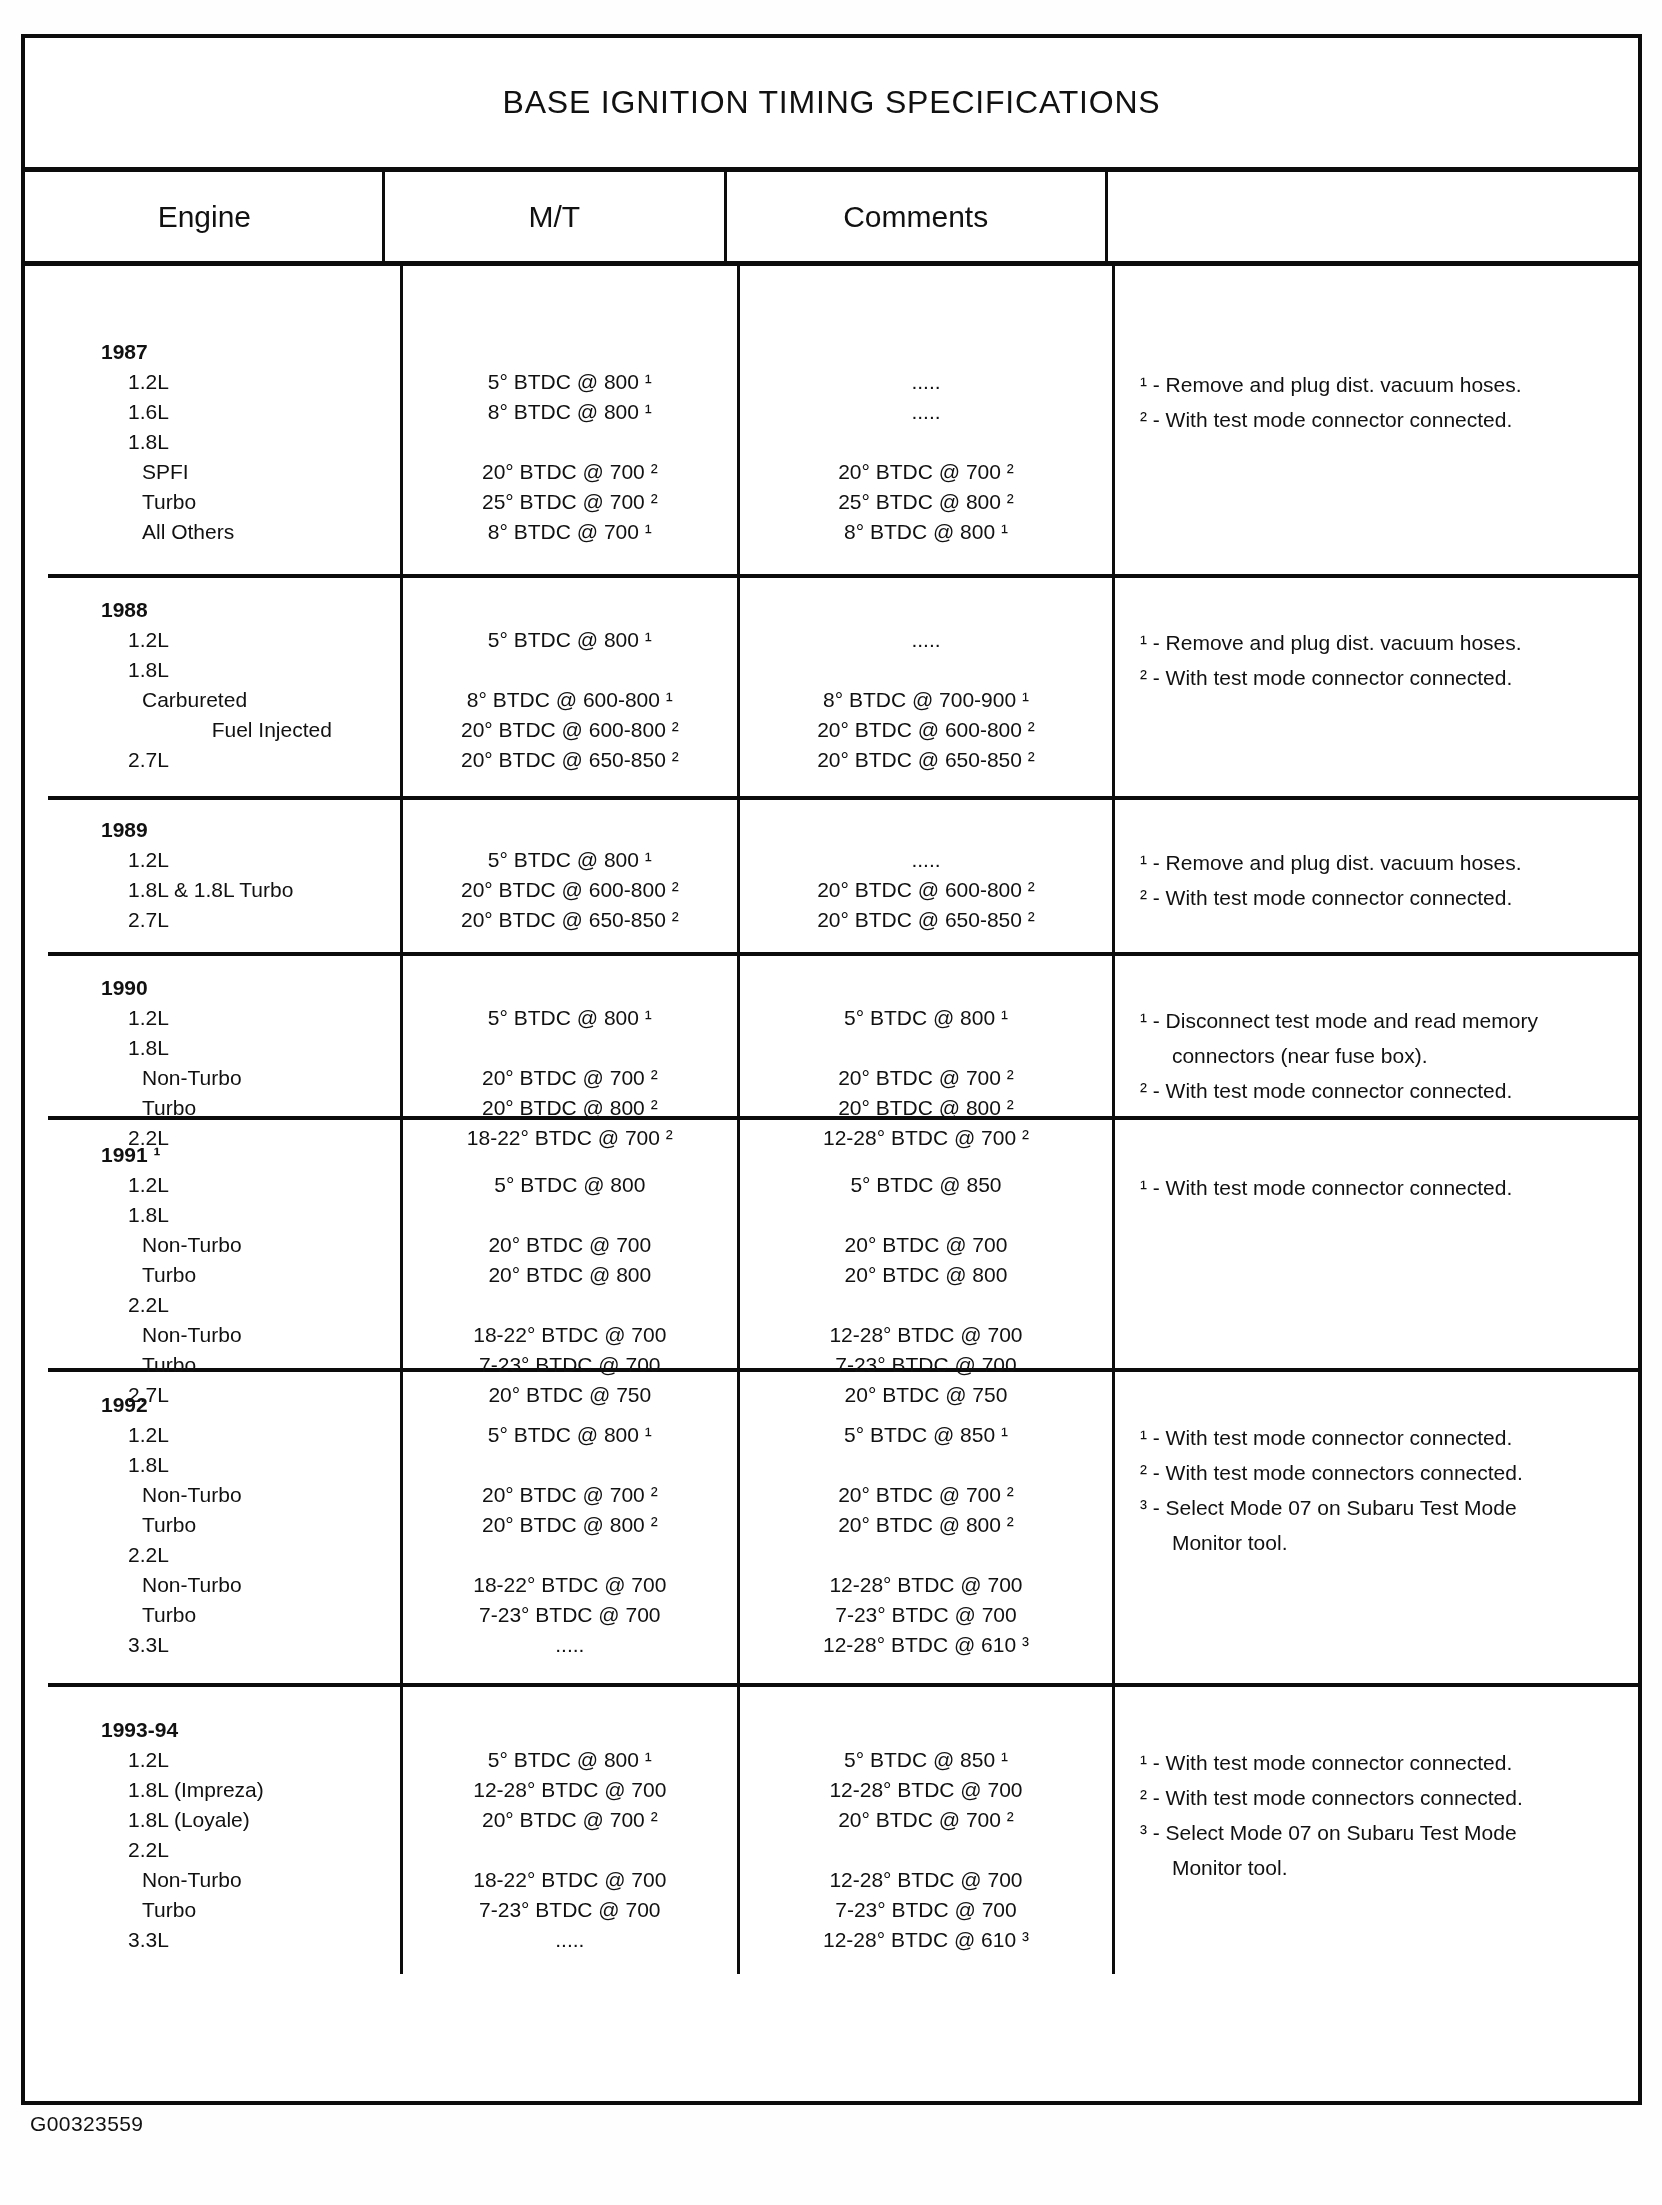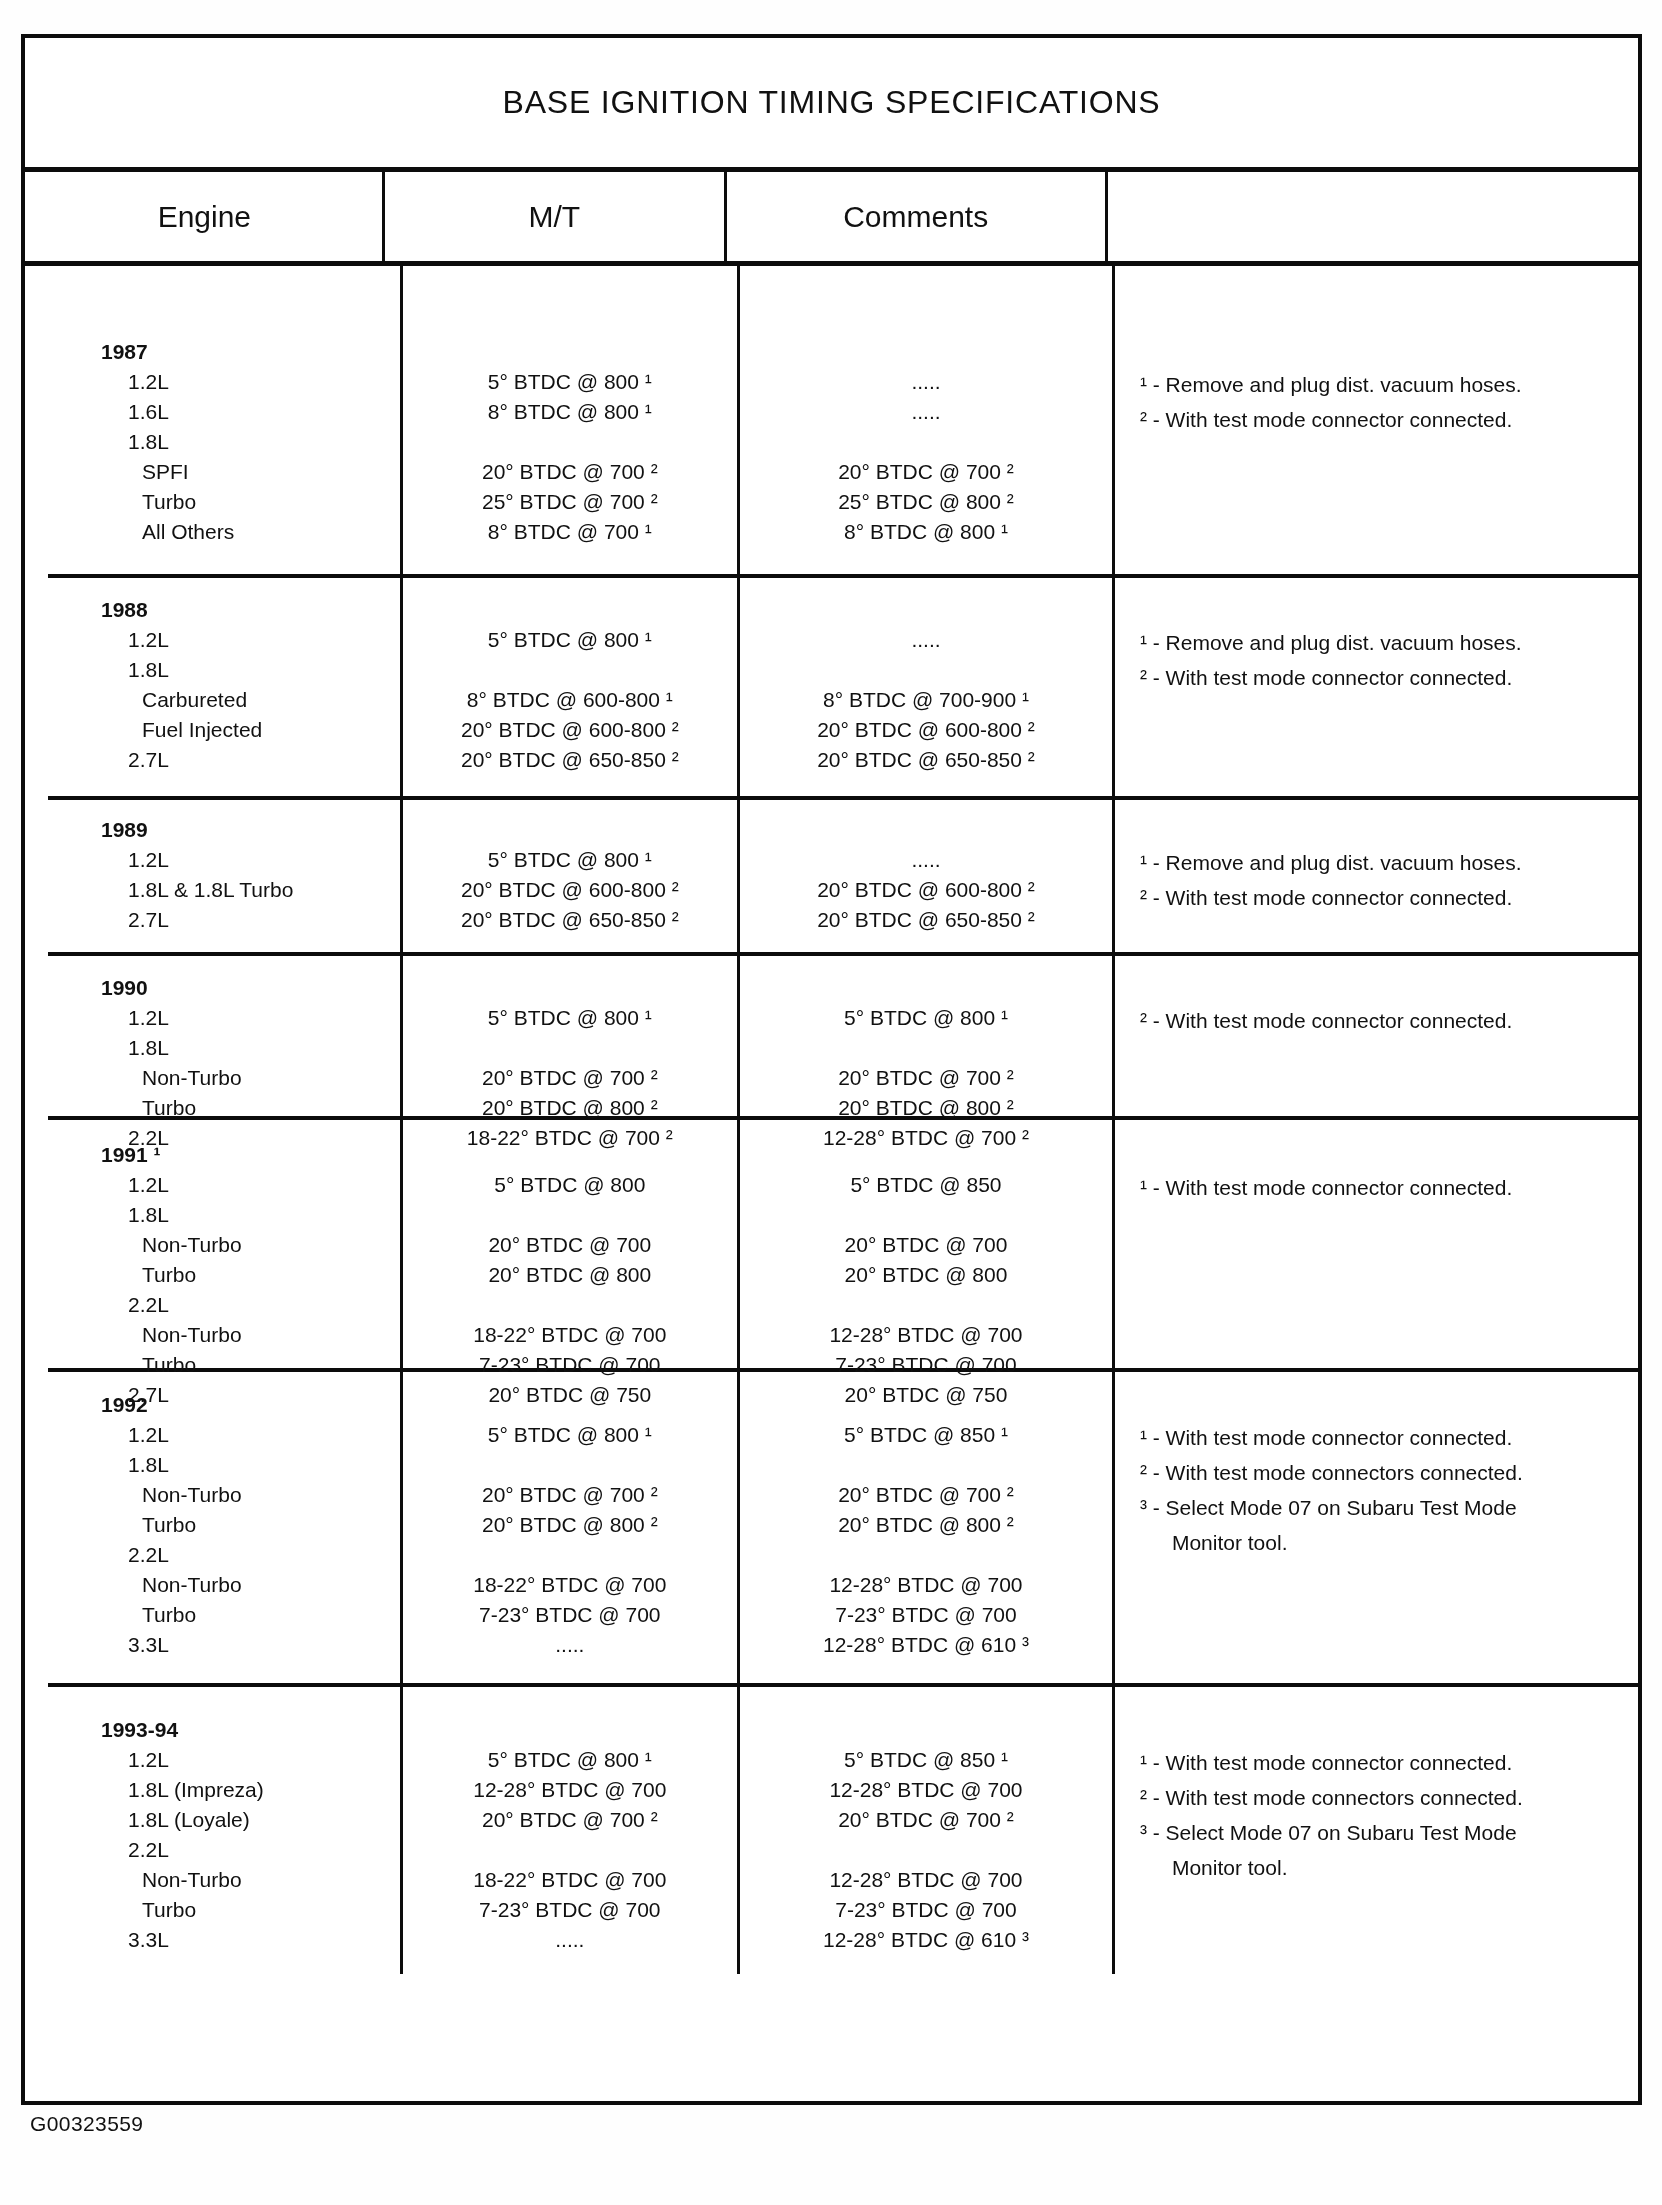--- a/index.html
+++ b/index.html
@@ -171,21 +171,21 @@
             <div class="cell val" style="grid-area: 1 / 3;"></div>
             <div class="cell engine lvl1" style="grid-area: 2 / 1;">1.2L</div>
             <div class="cell val" style="grid-area: 2 / 2;">5° BTDC @ 800 ¹</div>
             <div class="cell val" style="grid-area: 2 / 3;">.....</div>
             <div class="cell engine lvl1" style="grid-area: 3 / 1;">1.8L</div>
             <div class="cell val" style="grid-area: 3 / 2;"></div>
             <div class="cell val" style="grid-area: 3 / 3;"></div>
             <div class="cell engine lvl2" style="grid-area: 4 / 1;">Carbureted</div>
             <div class="cell val" style="grid-area: 4 / 2;">8° BTDC @ 600-800 ¹</div>
             <div class="cell val" style="grid-area: 4 / 3;">8° BTDC @ 700-900 ¹</div>
-            <div class="cell engine lvl2" style="grid-area: 5 / 1;">Fuel Injected</div>
+            <div class="cell engine lvl2" style="grid-area: 5 / 1; text-align: center;">Fuel Injected</div>
             <div class="cell val" style="grid-area: 5 / 2;">20° BTDC @ 600-800 ²</div>
             <div class="cell val" style="grid-area: 5 / 3;">20° BTDC @ 600-800 ²</div>
             <div class="cell engine lvl1" style="grid-area: 6 / 1;">2.7L</div>
             <div class="cell val" style="grid-area: 6 / 2;">20° BTDC @ 650-850 ²</div>
             <div class="cell val" style="grid-area: 6 / 3;">20° BTDC @ 650-850 ²</div>
             <div class="comments" style="grid-area: 1 / 4 / span 6;">
               <div class="comment">¹ - Remove and plug dist. vacuum hoses.</div>
               <div class="comment">² - With test mode connector connected.</div>
             </div>
           </div>
@@ -230,20 +230,21 @@
             <div class="cell engine lvl2" style="grid-area: 4 / 1;">Non-Turbo</div>
             <div class="cell val" style="grid-area: 4 / 2;">20° BTDC @ 700 ²</div>
             <div class="cell val" style="grid-area: 4 / 3;">20° BTDC @ 700 ²</div>
             <div class="cell engine lvl2" style="grid-area: 5 / 1;">Turbo</div>
             <div class="cell val" style="grid-area: 5 / 2;">20° BTDC @ 800 ²</div>
             <div class="cell val" style="grid-area: 5 / 3;">20° BTDC @ 800 ²</div>
             <div class="cell engine lvl1" style="grid-area: 6 / 1;">2.2L</div>
             <div class="cell val" style="grid-area: 6 / 2;">18-22° BTDC @ 700 ²</div>
             <div class="cell val" style="grid-area: 6 / 3;">12-28° BTDC @ 700 ²</div>
             <div class="comments" style="grid-area: 1 / 4 / span 6;">
+              <div class="comment">¹ - Disconnect test mode and read memory connectors (near fuse box).</div>
               <div class="comment">² - With test mode connector connected.</div>
             </div>
           </div>
         </div>
         <div class="section s4">
           <div class="vline" style="left: 22.24%;"></div>
           <div class="vline" style="left: 43.4%;"></div>
           <div class="vline" style="left: 67.04%;"></div>
           <div class="grid">
             <div class="cell engine lvl0" style="grid-area: 1 / 1;">1991 ¹</div>

